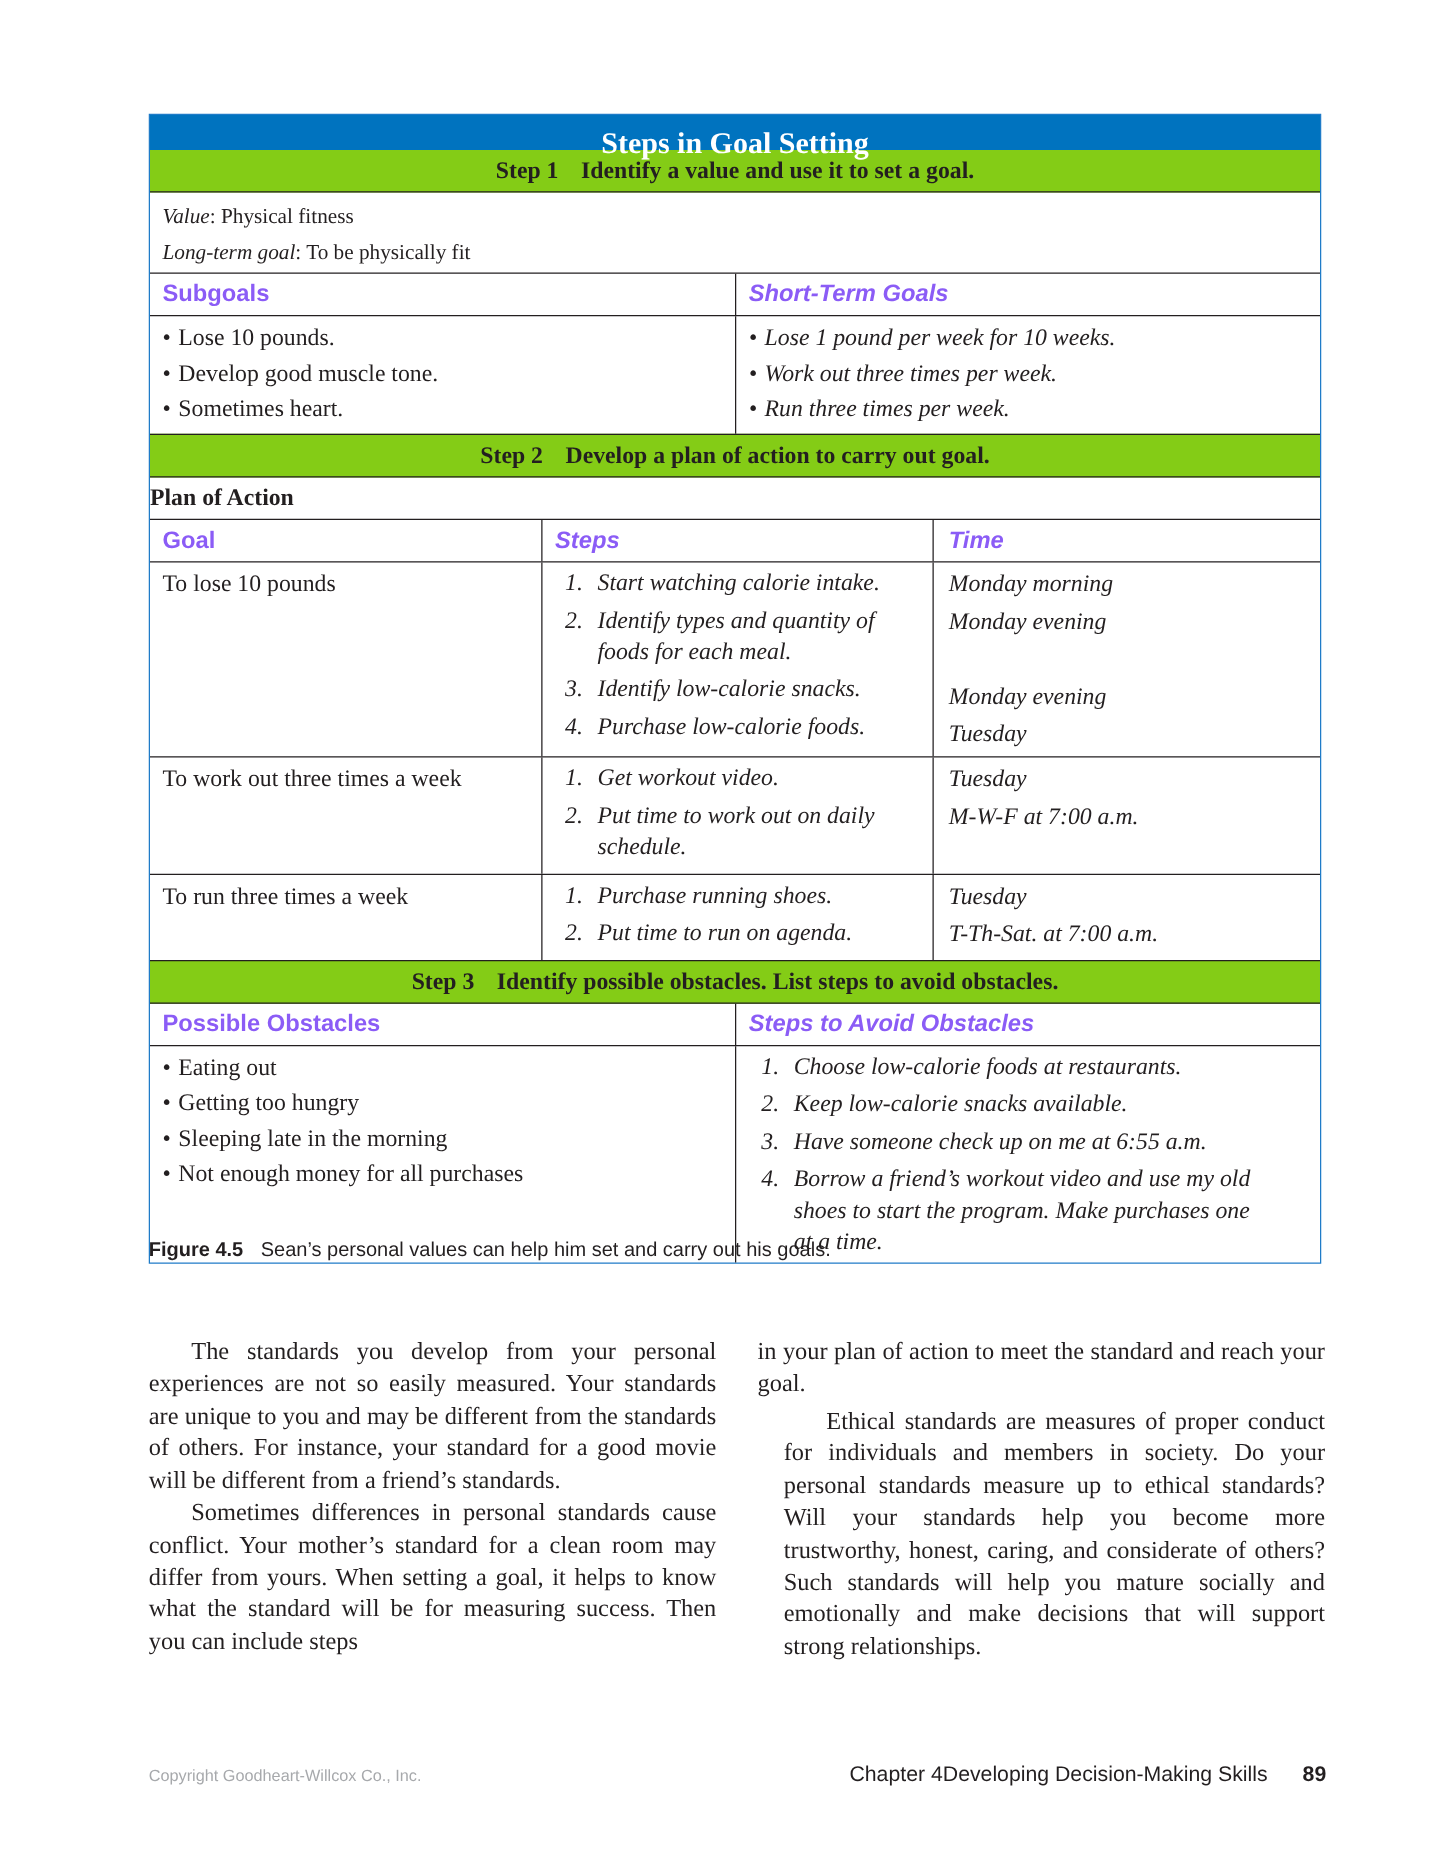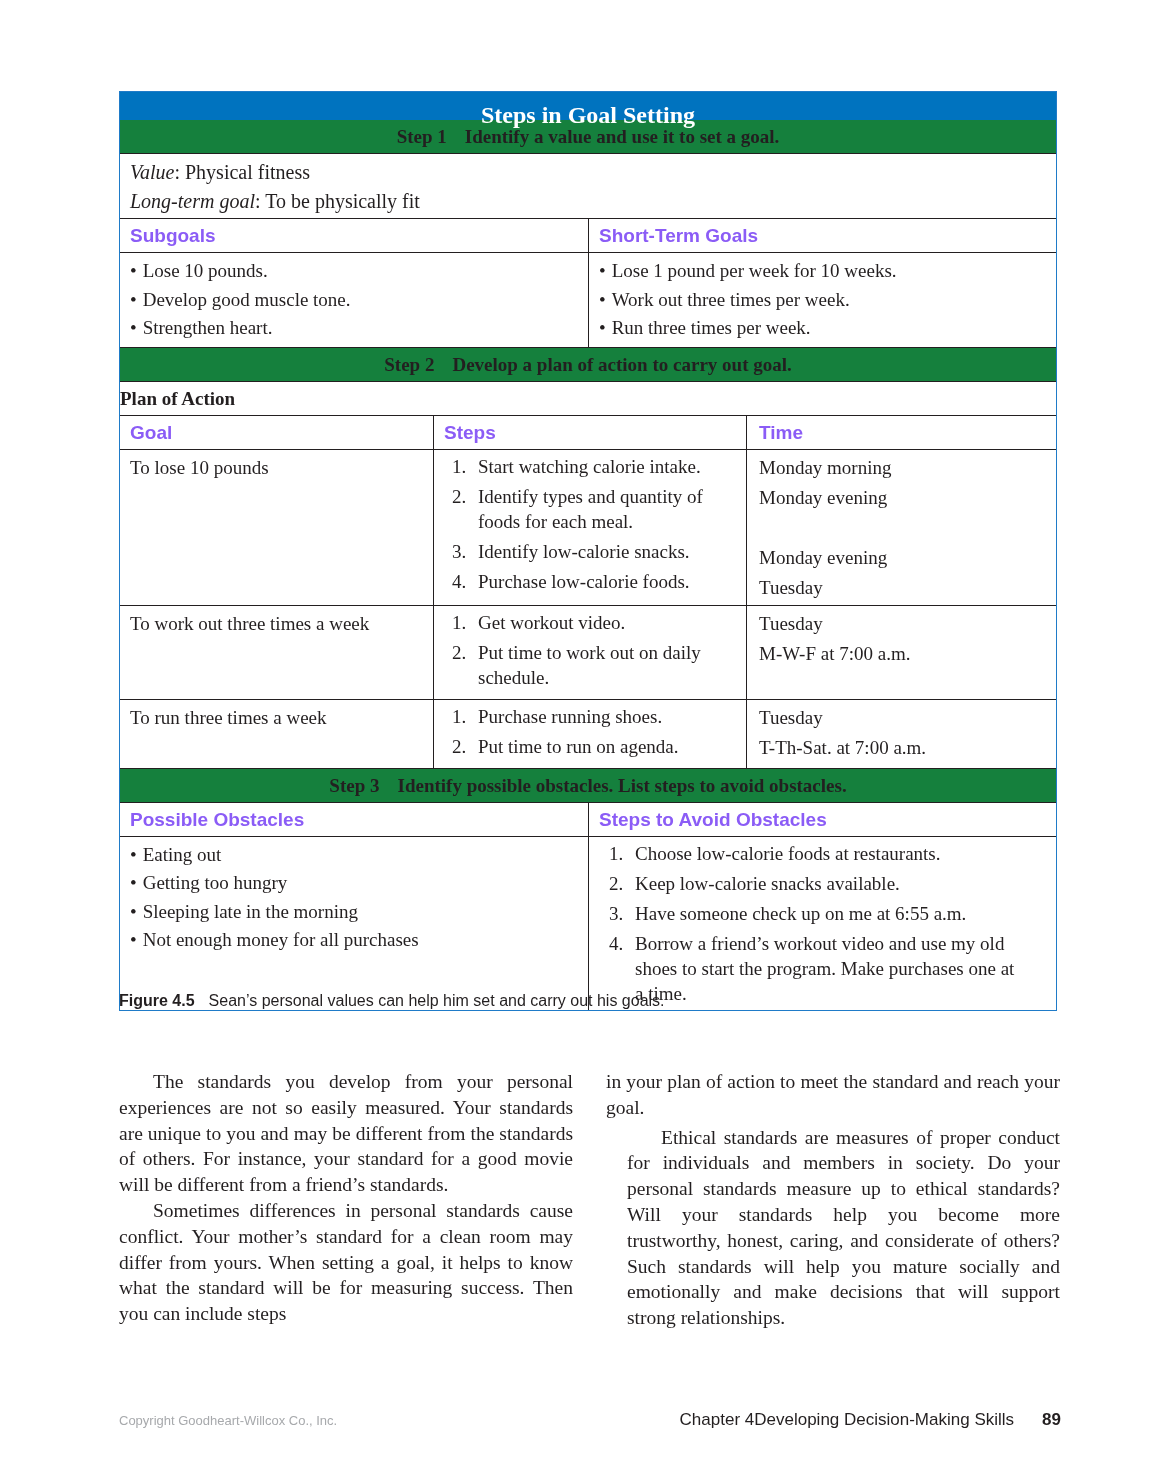--- a/index.html
+++ b/index.html
@@ -2,26 +2,26 @@
 <html><head>
   <meta charset="utf-8">
   <style>
     html, body { margin: 0; padding: 0; background: #ffffff; }
     body { width: 1156px; height: 1479px; position: relative; overflow: hidden; color: #231f20; }
     .serif { font-family: "Liberation Serif", "DejaVu Serif", serif; }
     .sans { font-family: "Liberation Sans", "DejaVu Sans", sans-serif; }
 
     #figure { position: absolute; left: 119px; top: 91px; width: 938px; border: 1.5px solid #1f7bc8; box-sizing: border-box; }
     .title-bar { background: #0073bf; color: #fff; text-align: center; font-size: 24px; font-weight: bold; height: 28px; line-height: 46px; }
-    .step-bar { background: #15803d; text-align: center; font-size: 19px; font-weight: bold; height: 33px; line-height: 33px; border-top: 1px solid #231f20; border-bottom: 1px solid #231f20; }
+    .step-bar { background: #84cc16; text-align: center; font-size: 19px; font-weight: bold; height: 33px; line-height: 33px; border-top: 1px solid #231f20; border-bottom: 1px solid #231f20; }
     .step-bar .num { margin-right: 18px; }
-    .value-block { padding: 4px 10px 2px 10px; font-size: 20px; line-height: 29px; }
+    .value-block { padding: 4px 10px 2px 10px; font-size: 17px; line-height: 29px; }
     .row { display: flex; border-top: 1px solid #231f20; }
     .cell { box-sizing: border-box; padding: 0 10px; }
-    .cell + .cell { border-left: 1px solid #231f20; }
+    .cell + .cell { border-left: 1px solid #231f20; font-style: italic; }
     .col-head { color: #8b5cf6; font-weight: bold; font-size: 19px; height: 33px; line-height: 33px; }
     .half { width: 50%; }
     .third-a { width: 313px; }
     .third-b { width: 313px; }
     .third-c { flex: 1; padding-left: 12px; }
     ul.bul { list-style: none; margin: 0; padding: 4px 0 4px 0; font-size: 19px; line-height: 28.5px; }
     ul.bul li::before { content: "\2022"; margin-right: 6px; }
     .poa { text-align: left; font-weight: bold; font-size: 19px; height: 33px; line-height: 33px; border-top: 1px solid #231f20; }
     ol.steps { margin: 0; padding: 4px 0 4px 0; list-style: none; font-size: 19px; }
     ol.steps li { display: flex; line-height: 25px; margin-bottom: 5px; }
@@ -59,21 +59,21 @@
   </div>
   <div class="row">
     <div class="cell half col-head sans">Subgoals</div>
     <div class="cell half col-head sans">Short-Term Goals</div>
   </div>
   <div class="row">
     <div class="cell half serif">
       <ul class="bul">
         <li>Lose 10 pounds.</li>
         <li>Develop good muscle tone.</li>
-        <li>Strengthen heart.</li>
+        <li>Sometimes heart.</li>
       </ul>
     </div>
     <div class="cell half serif">
       <ul class="bul">
         <li>Lose 1 pound per week for 10 weeks.</li>
         <li>Work out three times per week.</li>
         <li>Run three times per week.</li>
       </ul>
     </div>
   </div>

